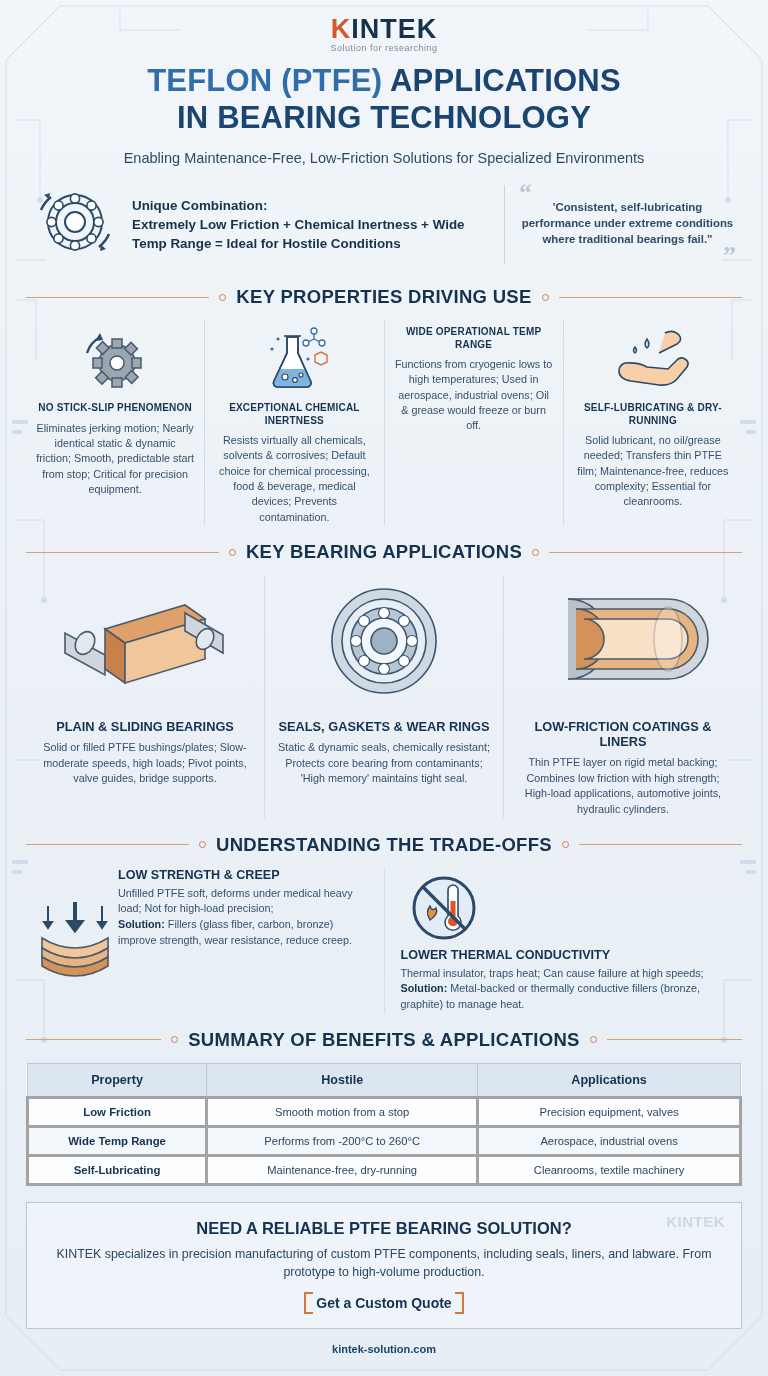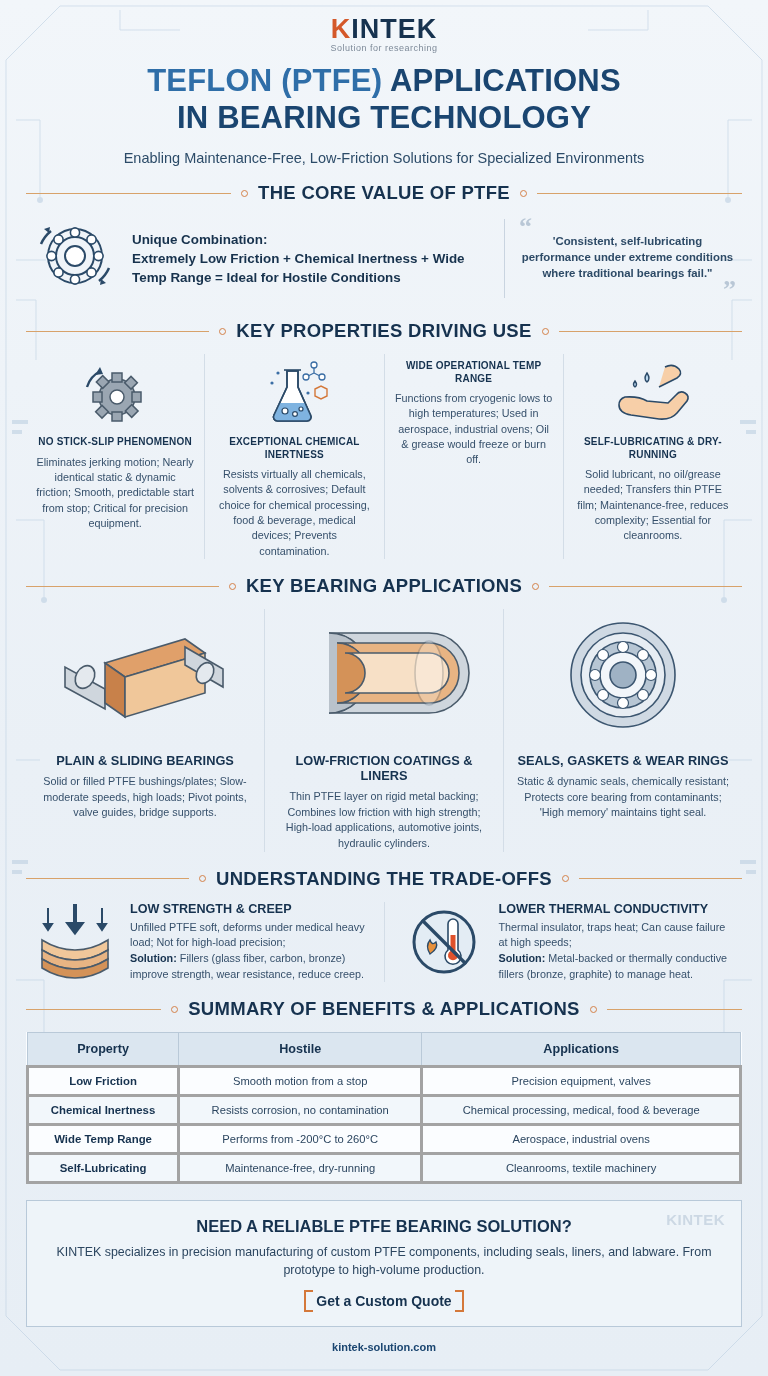--- a/index.html
+++ b/index.html
@@ -114,23 +114,23 @@
     flex: 1; padding: 0 10px; text-align: center;
     border-right: 1px solid #d3dde7;
   }
   .apps .col:last-child { border-right: none; }
   .apps .ico { height: 138px; display: flex; align-items: center; justify-content: center; }
   .apps h3 { font-size: 12.8px; color: #16324f; margin: 6px 0 6px 0; font-weight: bold; }
   .apps p { font-size: 10.8px; line-height: 1.45; color: #36506b; }
 
   
   .trade { display: flex; margin-top: 2px; }
-  .trade .col { flex: 1; display: flex; gap: 12px; padding: 0 6px; }
+  .trade .col { flex: 1; display: flex; padding: 0 6px; }
   .trade .col:first-child { border-right: 1px solid #d3dde7; padding-right: 16px; }
-  .trade .col:last-child { padding-left: 16px; }
+  .trade .col:last-child { padding-left: 16px; flex-direction: column; }
   .trade .ico { flex: none; width: 86px; display: flex; align-items: center; justify-content: center; }
   .trade h3 { font-size: 12.6px; color: #16324f; margin-bottom: 4px; font-weight: bold; }
   .trade p { font-size: 10.8px; line-height: 1.45; color: #36506b; }
   .trade p b { color: #16324f; }
 
   
   table.summary {
     width: 100%; border-collapse: collapse; margin-top: 4px;
     background: #fbfdff;
     border: 1px solid #b9c9d8;
@@ -213,27 +213,20 @@
       <div class="logo-main"><span class="k">K</span><span>INTEK</span></div>
       <div class="logo-sub">Solution for researching</div>
     </div>
 
     <h1 class="title">
       <span class="accent">TEFLON (PTFE)</span><span> APPLICATIONS</span><br>
       <span>IN BEARING TECHNOLOGY</span>
     </h1>
     <div class="subtitle">Enabling Maintenance-Free, Low-Friction Solutions for Specialized Environments</div>
 
-    <div class="sec-head">
-      <span class="line"></span>
-      <span class="dot"></span>
-      <h2>THE CORE VALUE OF PTFE</h2>
-      <span class="dot"></span>
-      <span class="line"></span>
-    </div>
 
     <div class="core">
       <span class="bearing-ico">
         <svg width="86" height="76" viewBox="0 0 86 76">
           <g fill="none" stroke="#2b4a68" stroke-width="2">
             <circle cx="43" cy="38" r="27"></circle>
             <circle cx="43" cy="38" r="19"></circle>
             <circle cx="43" cy="38" r="10" fill="#ffffff"></circle>
             <path d="M9,26 a34,34 0 0 1 10,-13" stroke-width="2.5"></path>
             <path d="M77,50 a34,34 0 0 1 -10,13" stroke-width="2.5"></path>
@@ -377,37 +370,20 @@
               <ellipse cx="160" cy="60" rx="8" ry="11" fill="#e4e9ee" transform="rotate(29 160 60)"></ellipse>
             </g>
           </svg>
         </div>
         <h3>PLAIN &amp; SLIDING BEARINGS</h3>
         <p>Solid or filled PTFE bushings/plates; Slow-moderate speeds, high loads; Pivot points, valve guides, bridge supports.</p>
       </div>
 
       <div class="col">
         <div class="ico">
-          <svg width="190" height="130" viewBox="0 0 190 130">
-            <g stroke="#4a5b6b" stroke-width="1.6">
-              <path d="M40,20 L140,20 a34,34 0 0 1 0,80 L40,100 a34,34 0 0 0 0,-80 Z" fill="#cfd6dd"></path>
-              <path d="M40,20 a34,34 0 0 1 0,80" fill="#b9c2cb"></path>
-              <path d="M48,30 L140,30 a26,26 0 0 1 0,60 L48,90 a26,26 0 0 0 0,-60 Z" fill="#e8b483"></path>
-              <path d="M48,30 a26,26 0 0 1 0,60" fill="#d49258"></path>
-              <path d="M56,40 L140,40 a17,17 0 0 1 0,40 L56,80 a17,17 0 0 0 0,-40 Z" fill="#f7e0c6"></path>
-              <ellipse cx="140" cy="60" rx="14" ry="32" fill="#ffffff" opacity=".25"></ellipse>
-            </g>
-          </svg>
-        </div>
-        <h3>LOW-FRICTION COATINGS &amp; LINERS</h3>
-        <p>Thin PTFE layer on rigid metal backing; Combines low friction with high strength; High-load applications, automotive joints, hydraulic cylinders.</p>
-      </div>
-
-      <div class="col">
-        <div class="ico">
           <svg width="160" height="130" viewBox="0 0 160 130">
             <g stroke="#3c5670" stroke-width="1.6">
               <circle cx="80" cy="62" r="52" fill="#cfd9e3"></circle>
               <circle cx="80" cy="62" r="42" fill="#e7edf3"></circle>
               <circle cx="80" cy="62" r="33" fill="#b7c6d4"></circle>
               <circle cx="80" cy="62" r="23" fill="#f2f6fa"></circle>
               <circle cx="80" cy="62" r="13" fill="#9fb2c4"></circle>
             </g>
             <g fill="#ffffff" stroke="#3c5670" stroke-width="1.2">
               <circle cx="80" cy="34" r="5.5"></circle>
@@ -416,20 +392,37 @@
                 <circle cx="100" cy="82" r="5.5"></circle>
               <circle cx="80" cy="90" r="5.5"></circle>
                 <circle cx="60" cy="82" r="5.5"></circle>
               <circle cx="52" cy="62" r="5.5"></circle>
                 <circle cx="60" cy="42" r="5.5"></circle>
             </g>
           </svg>
         </div>
         <h3>SEALS, GASKETS &amp; WEAR RINGS</h3>
         <p>Static &amp; dynamic seals, chemically resistant; Protects core bearing from contaminants; 'High memory' maintains tight seal.</p>
+      </div>
+
+      <div class="col">
+        <div class="ico">
+          <svg width="190" height="130" viewBox="0 0 190 130">
+            <g stroke="#4a5b6b" stroke-width="1.6">
+              <path d="M40,20 L140,20 a34,34 0 0 1 0,80 L40,100 a34,34 0 0 0 0,-80 Z" fill="#cfd6dd"></path>
+              <path d="M40,20 a34,34 0 0 1 0,80" fill="#b9c2cb"></path>
+              <path d="M48,30 L140,30 a26,26 0 0 1 0,60 L48,90 a26,26 0 0 0 0,-60 Z" fill="#e8b483"></path>
+              <path d="M48,30 a26,26 0 0 1 0,60" fill="#d49258"></path>
+              <path d="M56,40 L140,40 a17,17 0 0 1 0,40 L56,80 a17,17 0 0 0 0,-40 Z" fill="#f7e0c6"></path>
+              <ellipse cx="140" cy="60" rx="14" ry="32" fill="#ffffff" opacity=".25"></ellipse>
+            </g>
+          </svg>
+        </div>
+        <h3>LOW-FRICTION COATINGS &amp; LINERS</h3>
+        <p>Thin PTFE layer on rigid metal backing; Combines low friction with high strength; High-load applications, automotive joints, hydraulic cylinders.</p>
       </div>
 
     </div>
 
     <div class="sec-head">
       <span class="line"></span>
       <span class="dot"></span>
       <h2>UNDERSTANDING THE TRADE-OFFS</h2>
       <span class="dot"></span>
       <span class="line"></span>
@@ -502,25 +495,20 @@
           <th>Applications</th>
         </tr>
       </thead>
       <tbody>
         <tr>
           <td class="first">Low Friction</td>
           <td>Smooth motion from a stop</td>
           <td>Precision equipment, valves</td>
         </tr>
         <tr>
-          <td class="first">Chemical Inertness</td>
-          <td>Resists corrosion, no contamination</td>
-          <td>Chemical processing, medical, food &amp; beverage</td>
-        </tr>
-        <tr>
           <td class="first">Wide Temp Range</td>
           <td>Performs from -200°C to 260°C</td>
           <td>Aerospace, industrial ovens</td>
         </tr>
         <tr>
           <td class="first">Self-Lubricating</td>
           <td>Maintenance-free, dry-running</td>
           <td>Cleanrooms, textile machinery</td>
         </tr>
       </tbody>

